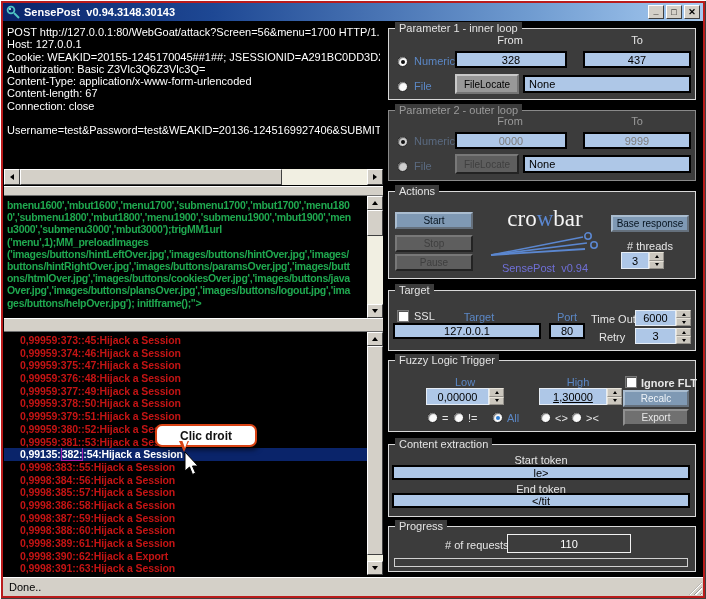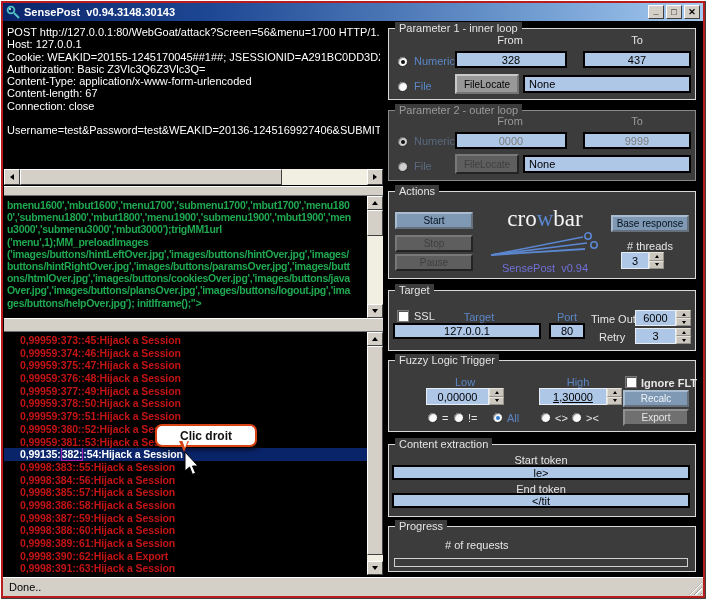--- a/index.html
+++ b/index.html
@@ -369,20 +369,21 @@
       <span class="grp-label">Content extraction</span>
       <div class="lbl c" style="left:0; top:9px; width:304px;">Start token</div>
       <div class="fld" style="left:3px; top:20px; width:298px; height:15px;">le&gt;</div>
       <div class="lbl c" style="left:0; top:38px; width:304px;">End token</div>
       <div class="fld" style="left:3px; top:48px; width:298px; height:15px;">&lt;/tit</div>
     </div>
 
     <div class="grp" style="top:504px; height:46px;">
       <span class="grp-label">Progress</span>
       <div class="lbl" style="left:56px; top:12px;"># of requests</div>
+      <div class="fld dark" style="left:118px; top:7px; width:124px; height:19px;">110</div>
       <div style="position:absolute; left:5px; top:31px; width:294px; height:9px; border:1px solid #d0d0d0; background:#3c3c3c;"></div>
     </div>
   </div>
 
   <div class="statusbar">
     <span>Done..</span>
     <div class="grip"></div>
   </div>
 
 </div>

